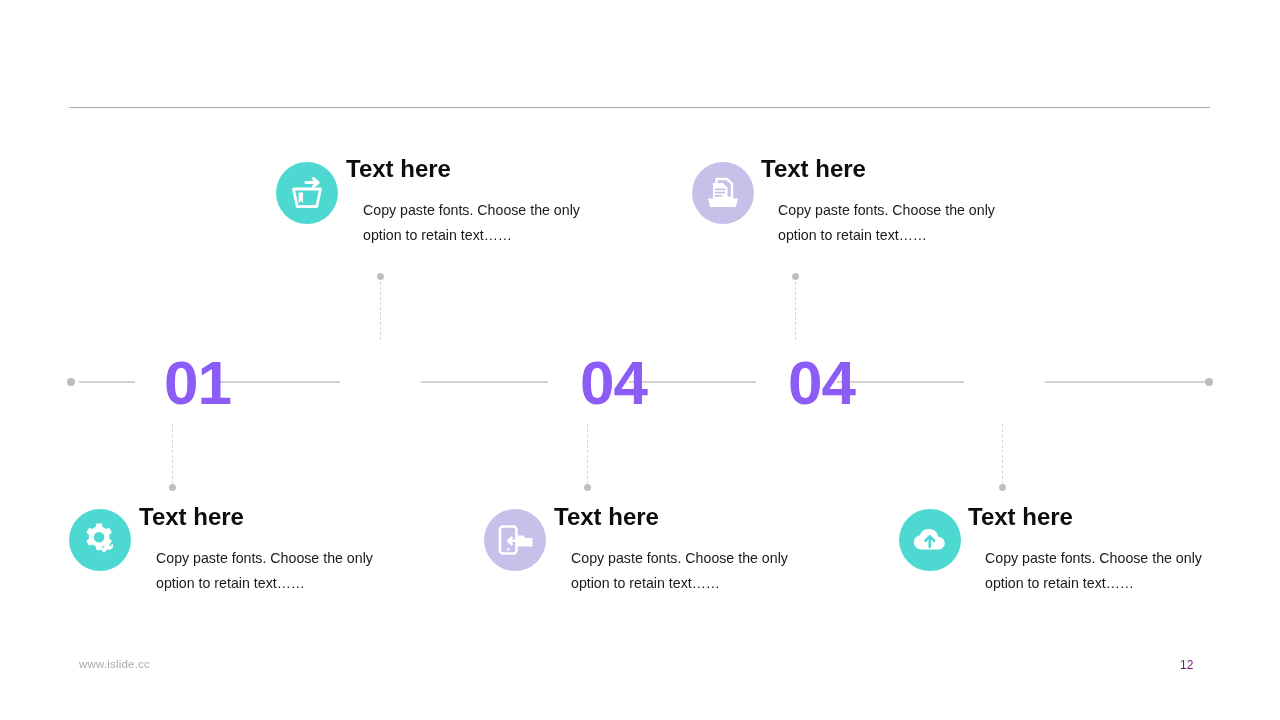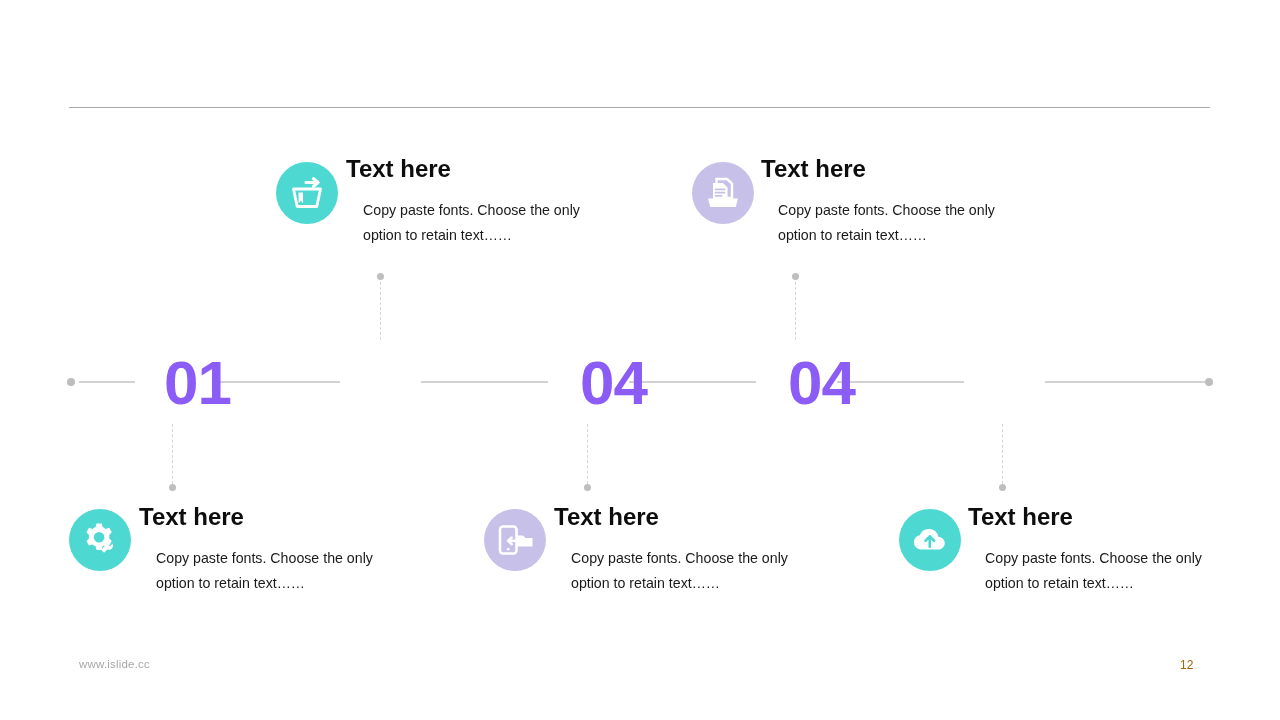--- a/index.html
+++ b/index.html
@@ -121,21 +121,21 @@
     top: 658px;
     font-size: 11.5px;
     color: #a8a8a8;
     letter-spacing: 0.2px;
   }
   .footer-page {
     position: absolute;
     left: 1180px;
     top: 658px;
     font-size: 12px;
-    color: #a16207;
+    color: #701a75;
     text-align: right;
   }
 </style>
 </head>
 <body>
 
 <div class="slide">
 
   <div class="top-rule"></div>
 

